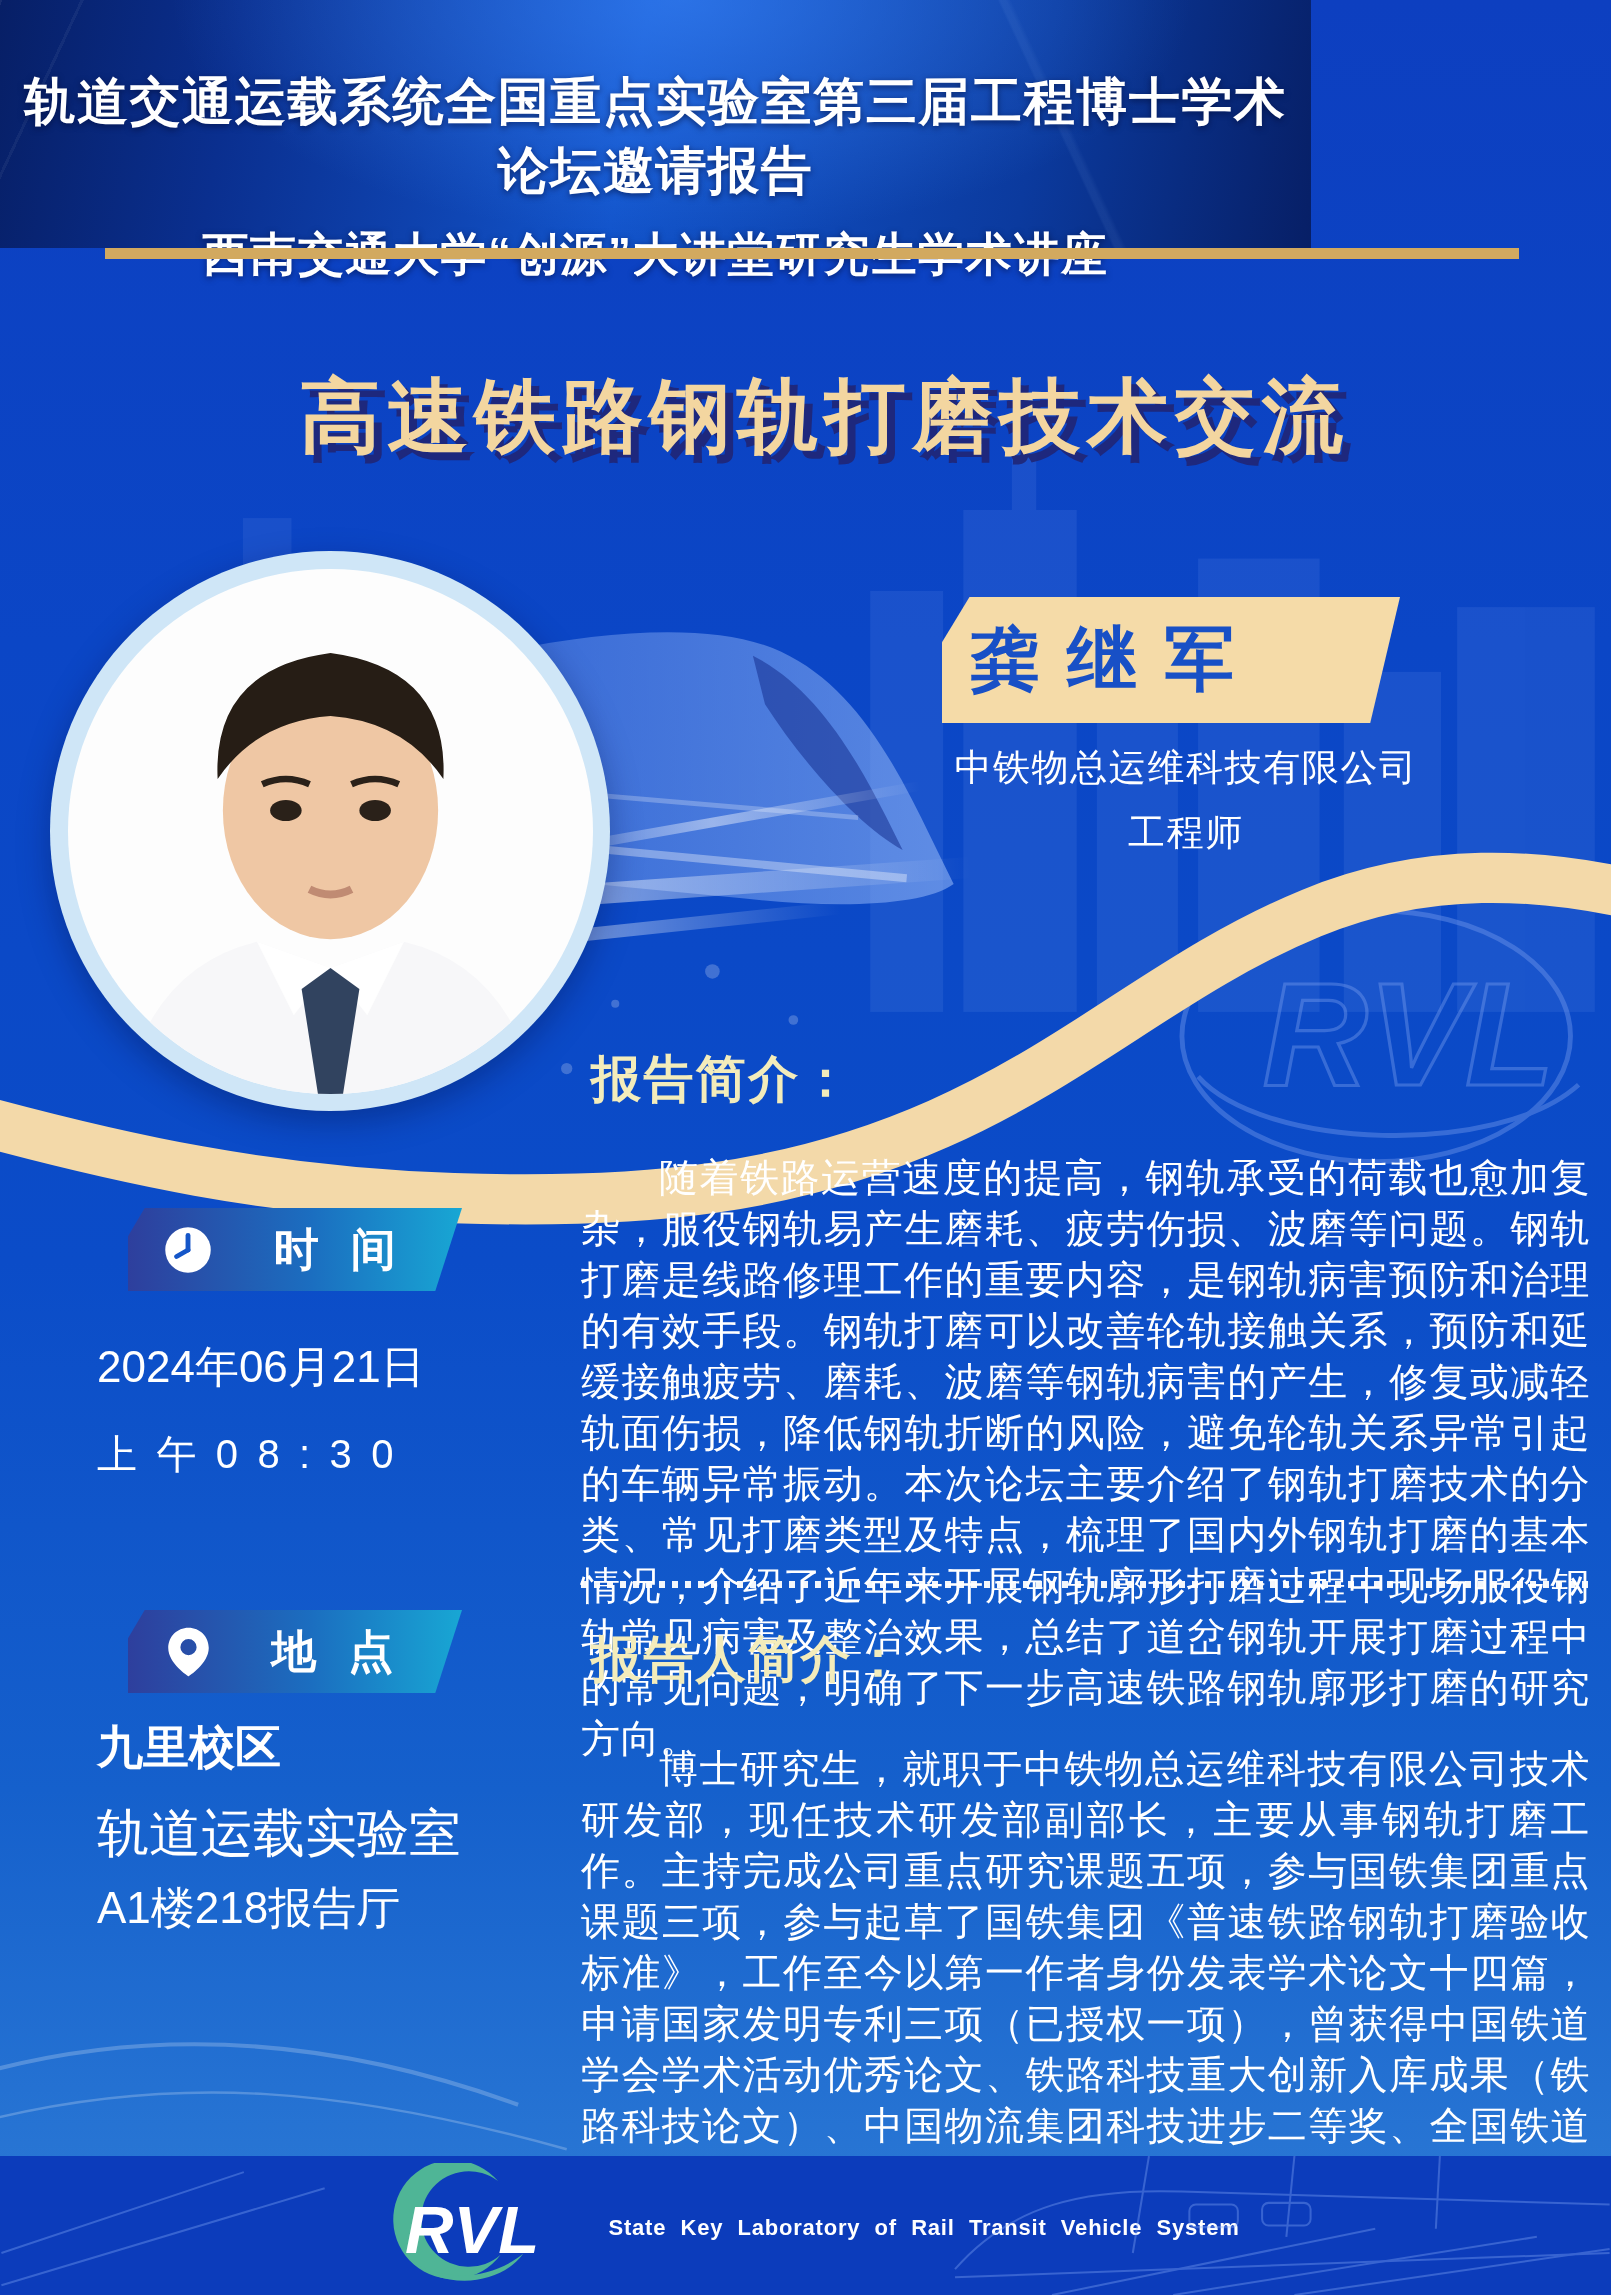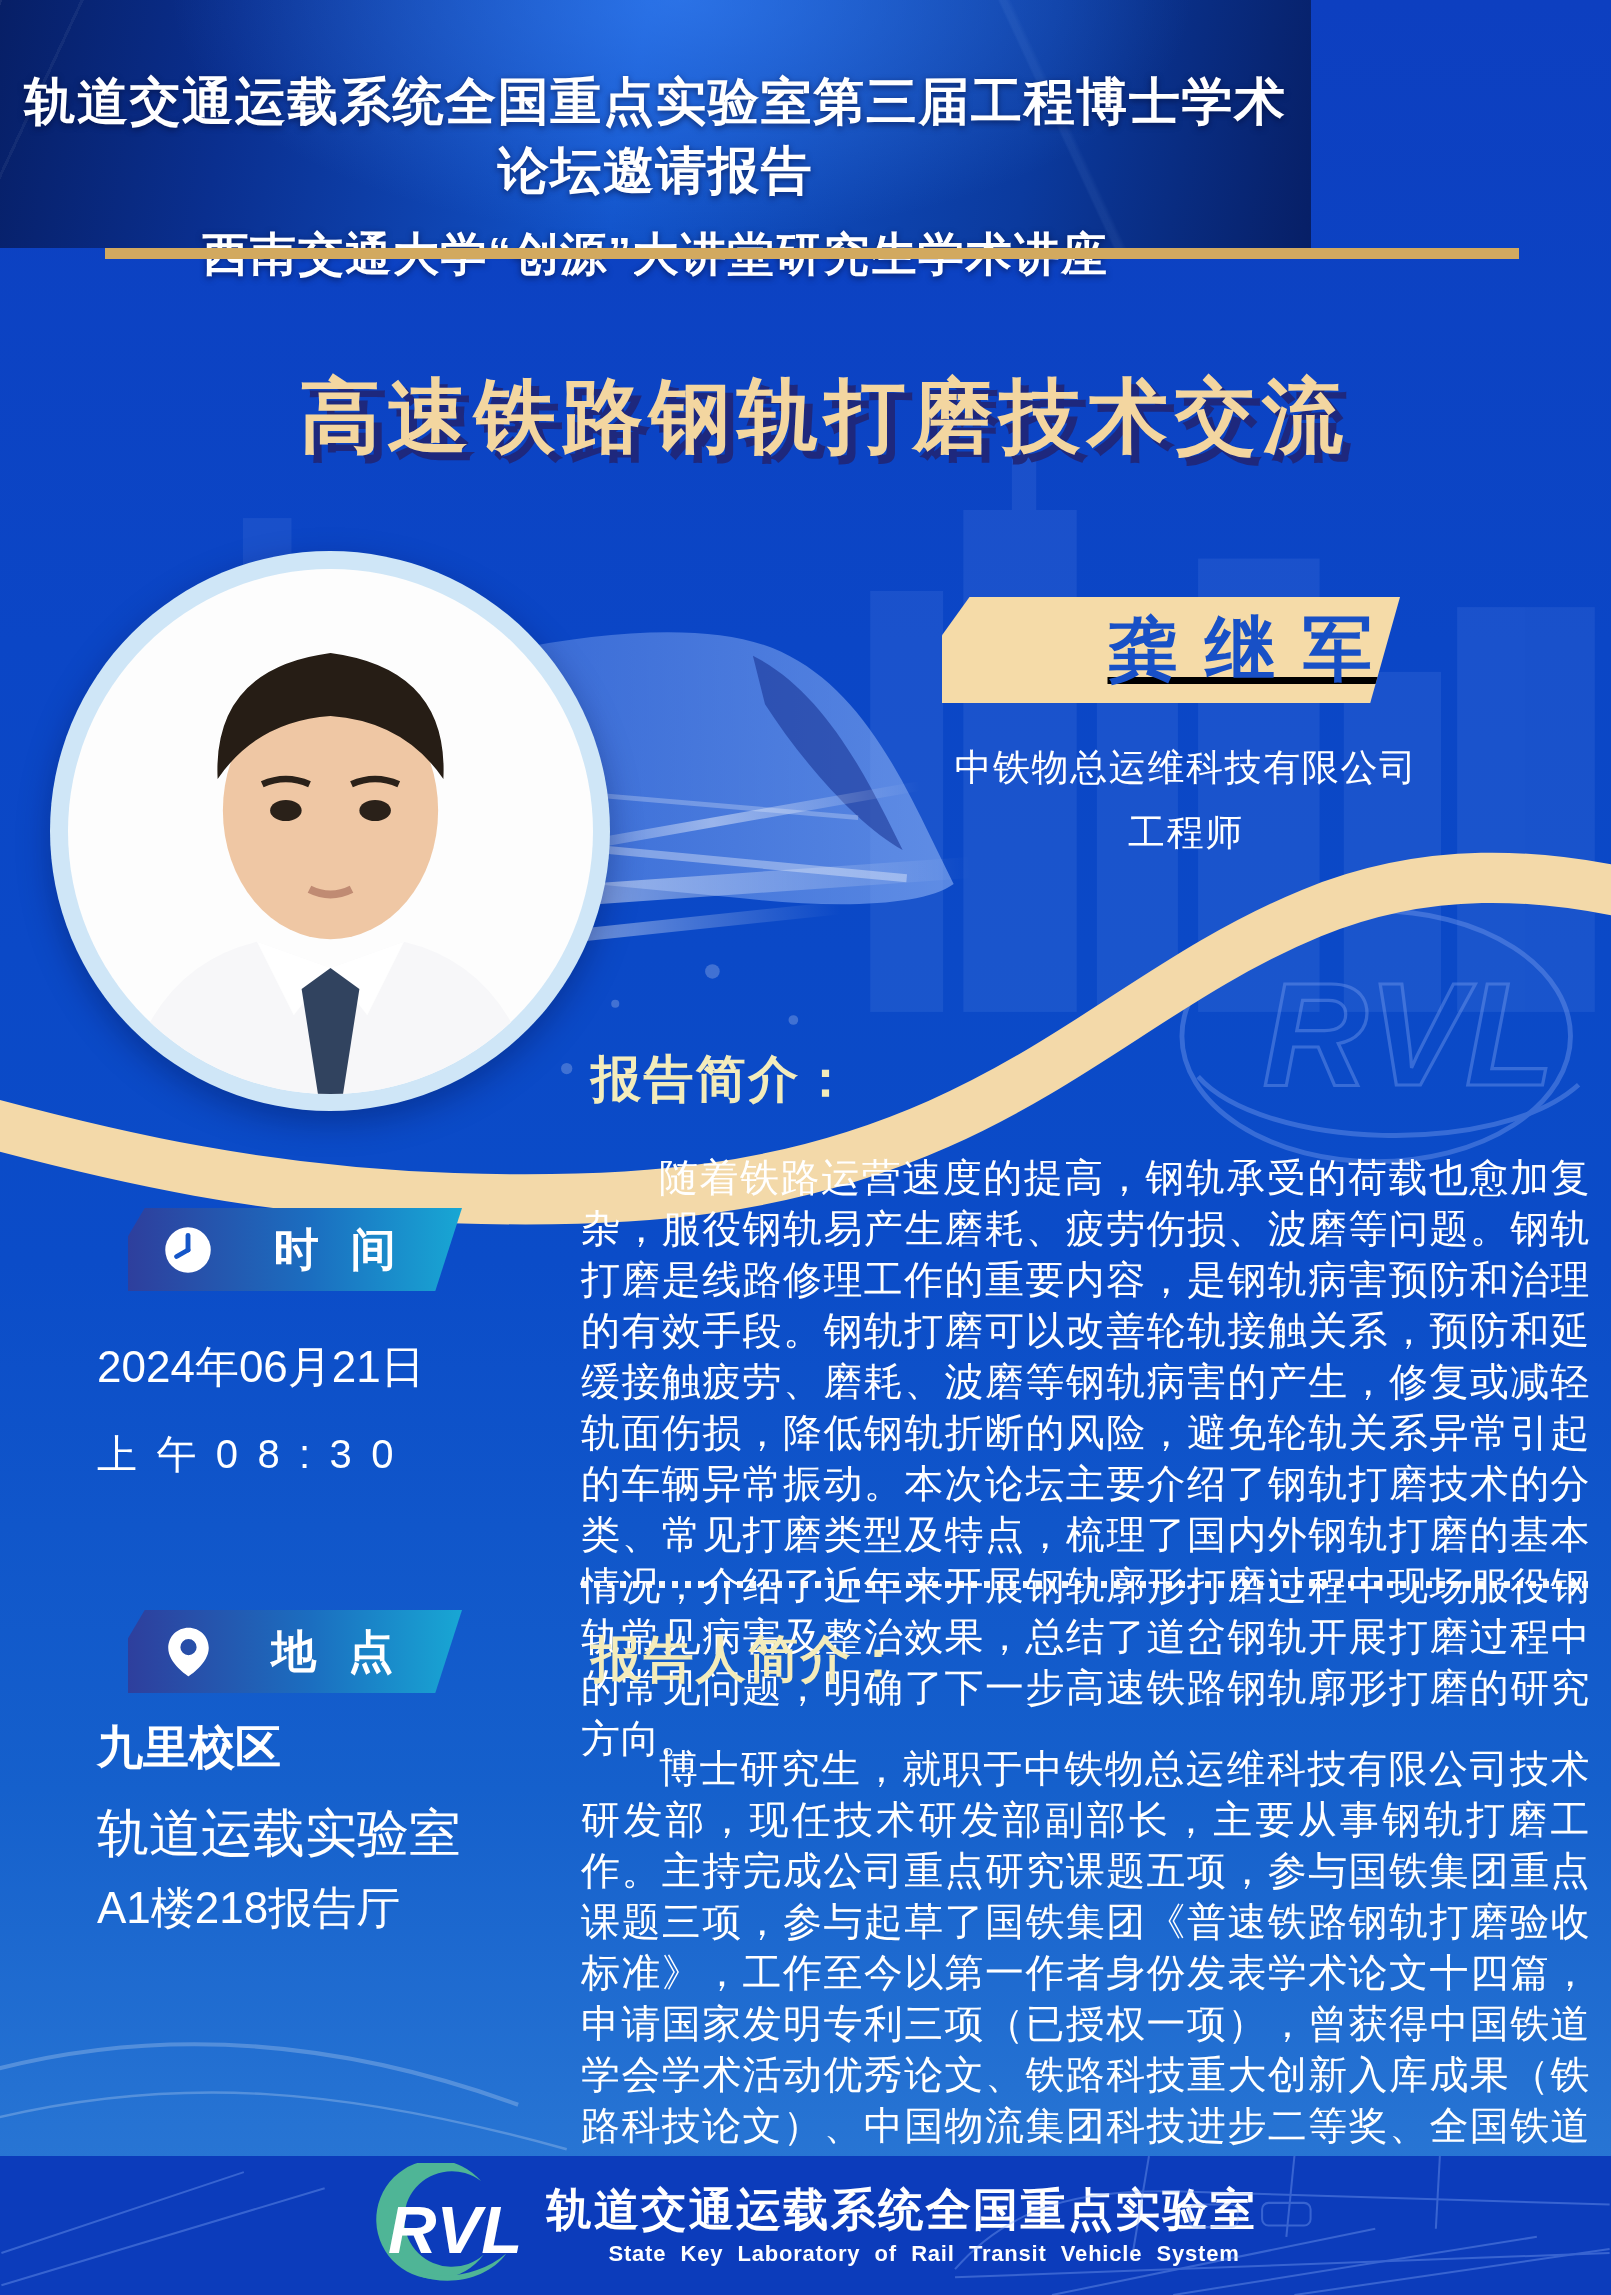--- a/index.html
+++ b/index.html
@@ -39,24 +39,24 @@
 
   
   .photo-ring{
     position:absolute;left:50px;top:551px;width:560px;height:560px;border-radius:50%;
     background:#cfe6f7;z-index:3;box-shadow:0 11.3px 32px rgba(3,15,70,.35);
   }
   .photo-ring svg{position:absolute;left:18px;top:18px;}
 
   
   .name-banner{
-    position:absolute;left:942px;top:597px;width:458px;height:106px;z-index:3;
+    position:absolute;left:942px;top:597px;width:458px;height:126px;z-index:3;
     background:#f5dba8;
     clip-path:polygon(6% 0,100% 0,93.5% 100%,0 100%,0 36%);
-    display:flex;align-items:center;justify-content:flex-end;text-decoration:underline;
+    display:flex;align-items:center;justify-content:flex-start;
   }
   .name-banner .name{font-size:70px;font-weight:900;color:#1850c6;letter-spacing:27.5px;padding-left:27.5px;}
   .affil{position:absolute;left:919px;width:534px;text-align:center;color:#ffffff;z-index:3;font-size:37px;letter-spacing:1.6px;}
   .affil.company{top:743px;}
   .affil.jobtitle{top:808px;}
 
   
   .sec-heading{position:absolute;left:591px;z-index:3;font-size:50px;font-weight:900;color:#f3ecbb;letter-spacing:2.4px;}
   .sec-heading.intro{top:1046px;}
   .sec-heading.speaker{top:1626px;}
@@ -247,19 +247,18 @@
         <rect x="1470" y="60" width="60" height="28" rx="8"></rect>
         <rect x="1560" y="58" width="60" height="28" rx="8"></rect>
       </g>
     </svg>
     <svg width="172" height="126" viewBox="0 0 265 195">
       <path d="M 196 28 A 92 92 0 1 0 200 142 A 74 74 0 1 1 196 28 Z" fill="#4fb596"></path>
       <path d="M 60 150 C 110 185 185 182 235 140 C 200 190 110 198 60 150 Z" fill="#4fb596"></path>
       <text x="52" y="140" font-family="Liberation Sans, sans-serif" font-size="104" font-style="italic" font-weight="bold" fill="#ffffff">RVL</text>
     </svg>
     <div class="footer-text">
-      <div class="footer-cn">轨道交通运载系统全国重点实验室</div>
       <div class="footer-en">State Key Laboratory of Rail Transit Vehicle System</div>
     </div>
   </div>
 
 </div>
 
 
 </body></html>

